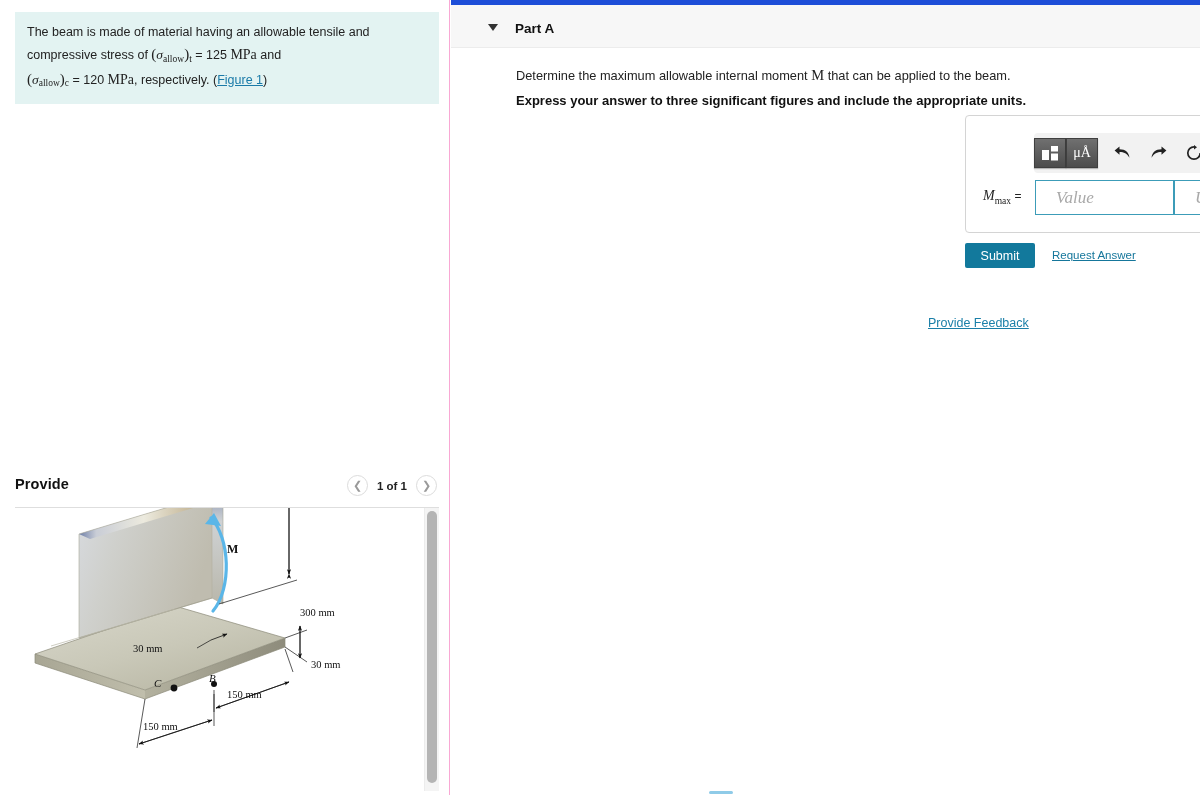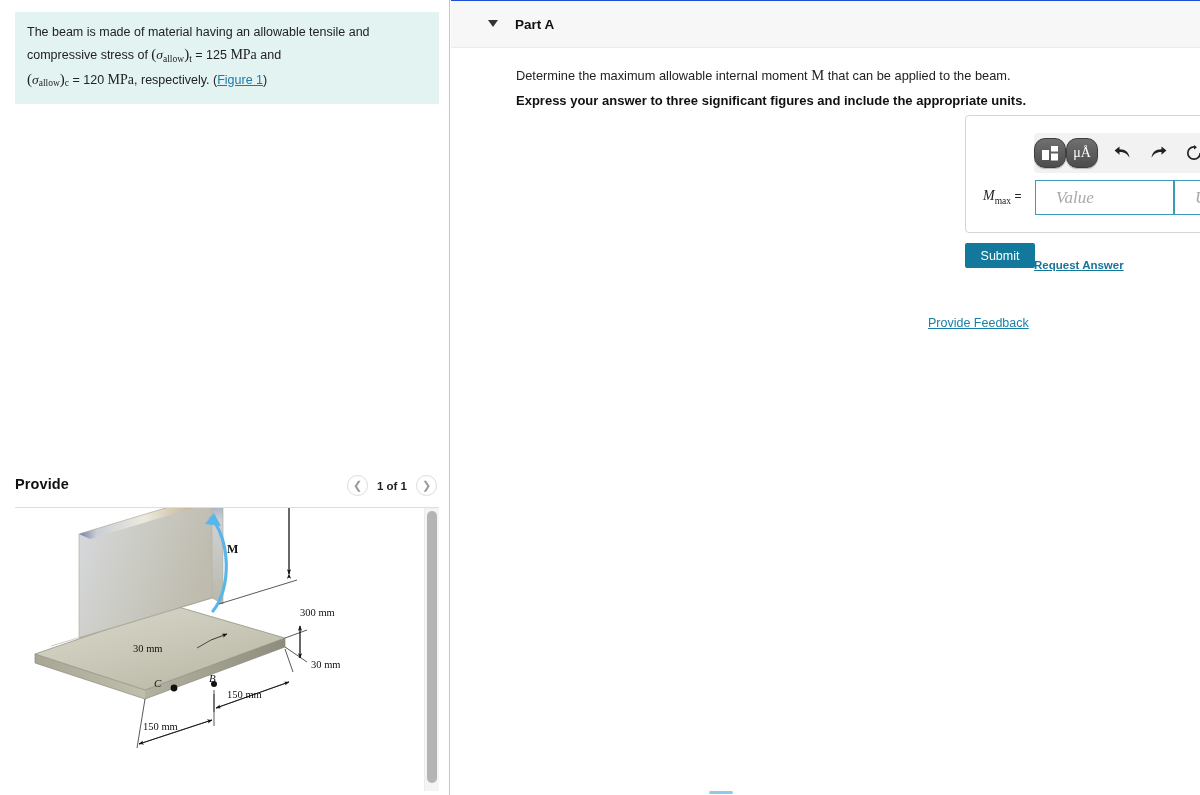--- a/index.html
+++ b/index.html
@@ -176,21 +176,21 @@
     width: 749px; height: 795px;
     background: #fff;
   }
 
   #part-header {
     position: absolute;
     left: 0; top: 0;
     width: 749px;
     height: 48px;
     background: #f7f7f7;
-    border-top: 1px solid #1d4ed8;
+    border-top: 5px solid #1d4ed8;
     border-bottom: 1px solid #ececec;
     box-sizing: border-box;
   }
   #part-collapse-icon {
     position: absolute;
     left: 37px; top: 19px;
     width: 0; height: 0;
     border-left: 5.5px solid transparent;
     border-right: 5.5px solid transparent;
     border-top: 7px solid #333;
@@ -241,21 +241,21 @@
     width: 285px;
     height: 40px;
     background: #f2f2f2;
     border-radius: 4px;
     display: flex;
     align-items: center;
     box-sizing: border-box;
   }
   .tb-btn {
     width: 32px; height: 30px;
-    border-radius: 11px;
+    border-radius: 0;
     display: flex;
     align-items: center;
     justify-content: center;
     cursor: pointer;
     box-sizing: border-box;
   }
   .tb-btn.dark {
     background: linear-gradient(to bottom, #707070, #4c4c4c);
     border: 1px solid #3f3f3f;
     box-shadow: 0 1px 1px rgba(0,0,0,.25);
@@ -319,27 +319,26 @@
     color: #fff;
     border: none;
     border-radius: 2px;
     font-family: "Liberation Sans", sans-serif;
     font-size: 12.5px;
     cursor: pointer;
     padding: 4px;
   }
   #request-answer-link {
     position: absolute;
-    left: 583px; top: 249px;
+    left: 601px; top: 249px;
     font-size: 11.5px;
-    font-weight: bold;
+    font-weight: normal;
     color: #15769b;
     text-decoration: underline;
     cursor: pointer;
-    margin-top: 10px;
   }
   #provide-feedback-link {
     position: absolute;
     left: 477px; top: 316px;
     font-size: 12.5px;
     color: #1a7fa8;
     text-decoration: underline;
     cursor: pointer;
   }
   #bottom-marker {

